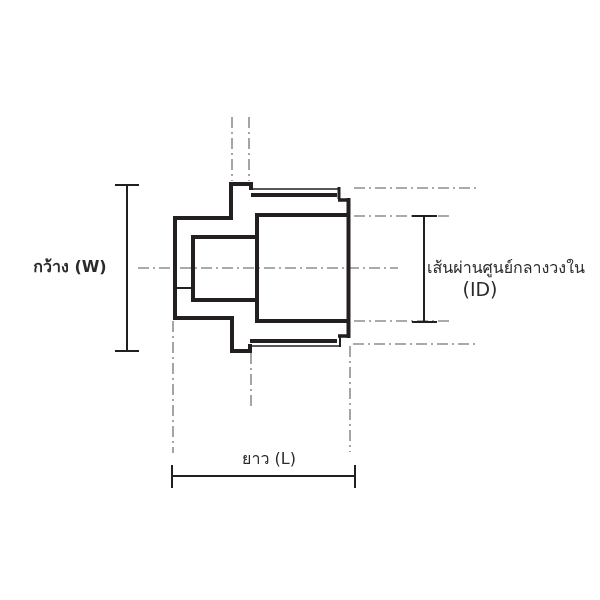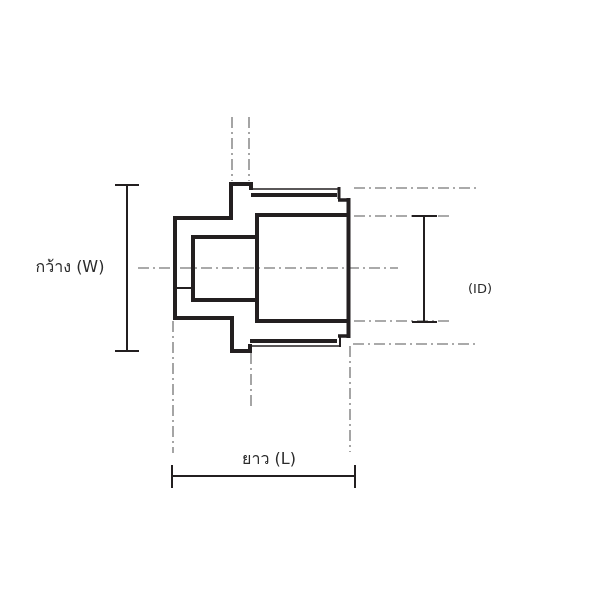--- a/index.html
+++ b/index.html
@@ -91,20 +91,21 @@
         <path class="ln dim" d="M412 322 H437"></path>
       </g>
       <g>
         <path class="ln dim" d="M172 476 H355"></path>
         <path class="ln dim" d="M172 465 V488"></path>
         <path class="ln dim" d="M355 465 V488"></path>
       </g>
     </g>
   </svg>
 
-  <div class="label" style="left:70px; top:267px; font-size:16px;">กว้าง (W)</div>
+  <div class="label" style="left:70px; top:267px; font-size:16px;font-weight:bold;">กว้าง (W)</div>
 
+  <div class="label" style="left:506px; top:268px; font-size:16px;">เส้นผ่านศูนย์กลางวงใน</div>
 
-  <div class="label" style="left:480px; top:289px; font-size:13px;">(ID)</div>
+  <div class="label" style="left:480px; top:289px; font-size:19px;">(ID)</div>
 
   <div class="label" style="left:269px; top:459px; font-size:16px;text-align:center;">ยาว (L)</div>
 
 </div>
 
 </body></html>

